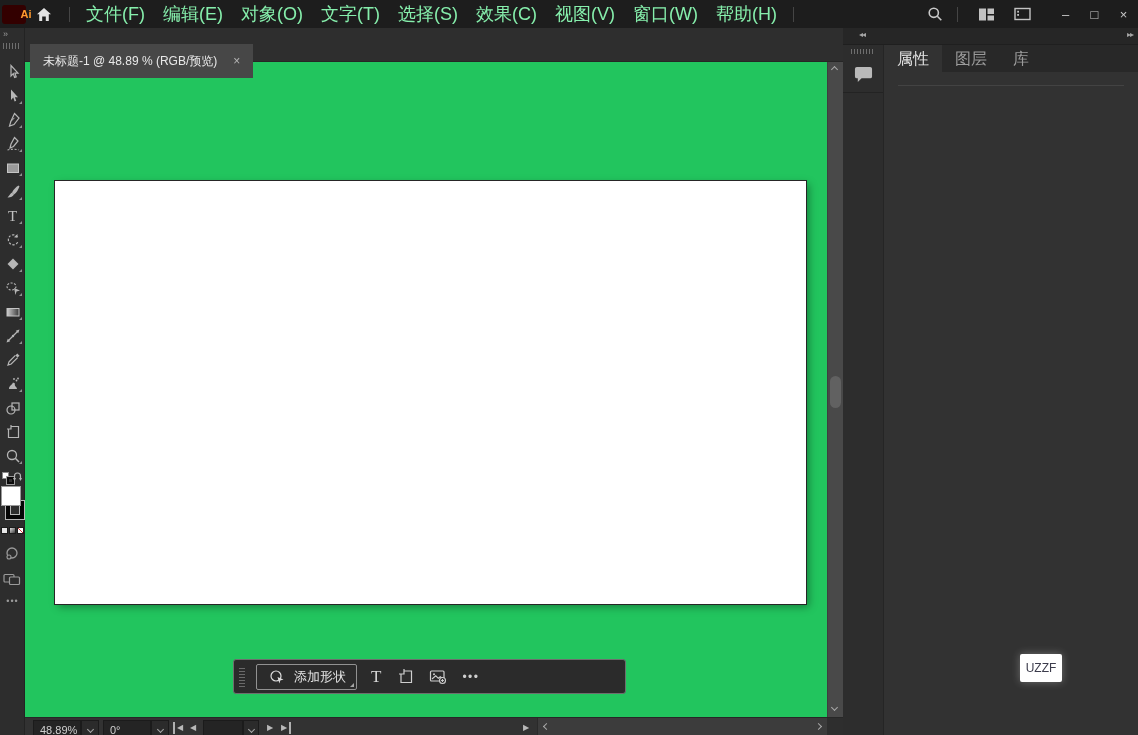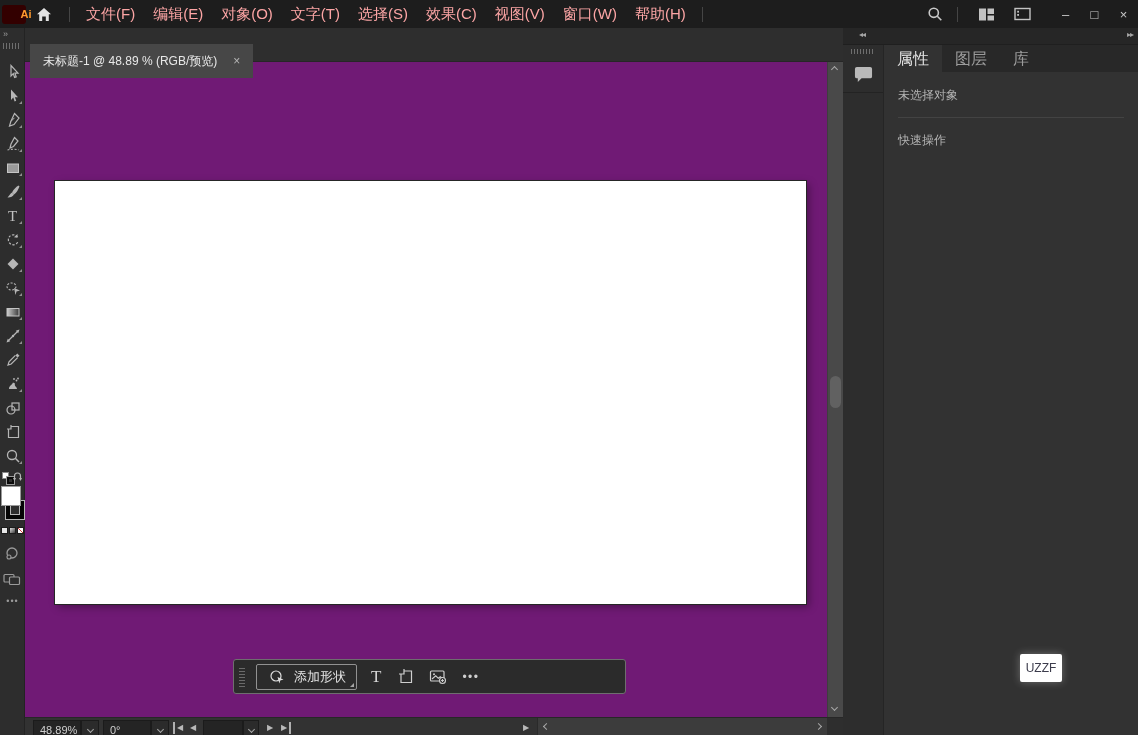--- a/index.html
+++ b/index.html
@@ -12,21 +12,21 @@
   }
   .app { position:relative; width:1138px; height:735px; }
 
   
   .menubar{position:absolute;left:0;top:0;width:1138px;height:28px;background:#1d1d1d;display:flex;align-items:center;z-index:40;}
   .ai-logo{width:19px;height:19px;margin-left:2px;background:#330000;color:#ff9a2e;border-radius:3px;
     font-size:11px;font-weight:bold;display:flex;align-items:center;justify-content:center;padding-left:24px;}
   .home-btn{width:36px;display:flex;align-items:center;justify-content:center;}
   .mdiv{width:1px;height:15px;background:#454545;margin:0 7px;}
   .menus{display:flex;align-items:center;}
-  .menu-item{padding:0 9px;font-size:15px;color:#fca5a5;line-height:28px;cursor:default;}
+  .menu-item{padding:0 9px;font-size:18px;color:#86efac;line-height:28px;cursor:default;}
   .mb-right{margin-left:auto;display:flex;align-items:center;}
   .mb-iconbtn{width:30px;display:flex;align-items:center;justify-content:center;}
   .winbtns{display:flex;align-items:center;margin-left:6px;}
   .winbtn{width:29px;height:28px;display:flex;align-items:center;justify-content:center;color:#c9c9c9;font-size:13px;}
 
   
   .tabbar{position:absolute;left:25px;top:28px;width:818px;height:34px;background:#2e2e2e;border-bottom:1px solid #262626;z-index:10;}
   .doc-tab{position:absolute;left:5px;top:16px;height:34px;background:#474747;display:flex;align-items:center;padding:0 13px;font-size:12px;color:#e8e8e8;}
   .tab-close{margin-left:16px;color:#b5b5b5;font-size:12px;}
 
@@ -50,21 +50,21 @@
   .color-bar{position:absolute;top:499px;left:1px;display:flex;gap:1px;}
   .cb-sq{width:7px;height:7px;border:1px solid #1c1c1c;}
   .cb-color{background:#e6e6e6;}
   .cb-grad{background:linear-gradient(135deg,#e0e0e0,#3c3c3c);}
   .cb-none{background:linear-gradient(to top right,#fff 42%,#d43c3c 42%,#d43c3c 58%,#fff 58%);}
   .draw-mode{position:absolute;top:518px;left:4px;}
   .screen-mode{position:absolute;top:543px;left:3px;}
   .tb-more{position:absolute;top:568px;left:0;width:25px;text-align:center;color:#9a9a9a;font-size:9px;letter-spacing:1px;}
 
   
-  .canvas{position:absolute;left:25px;top:62px;width:818px;height:655px;background:#701a75;z-index:5;}
+  .canvas{position:absolute;left:25px;top:62px;width:818px;height:655px;background:#22c55e;z-index:5;}
   .artboard{position:absolute;left:30px;top:119px;width:751px;height:423px;background:#ffffff;
     box-shadow:0 0 0 1px #262626, 3px 3px 8px rgba(0,0,0,0.35);}
   .vscroll{position:absolute;right:0;top:0;width:16px;height:655px;background:#494949;border-left:1px solid #3e3e3e;}
   .vthumb{position:absolute;left:2px;top:314px;width:11px;height:32px;background:#616161;border-radius:6px;}
   .vs-up{position:absolute;top:5px;left:4px;}
   .vs-down{position:absolute;bottom:7px;left:4px;}
 
   .chev{display:inline-block;width:5px;height:5px;border-right:1.4px solid #a8a8a8;border-bottom:1.4px solid #a8a8a8;}
   .chev.down{transform:rotate(45deg);}
   .chev.up{transform:rotate(-135deg);}
@@ -382,23 +382,21 @@
         </svg>
     </div>
   </div>
 
   <div class="props-panel">
     <div class="panel-tabs">
       <span class="panel-tab active">属性</span>
       <span class="panel-tab">图层</span>
       <span class="panel-tab">库</span>
     </div>
-    <div class="no-selection">未选择对象</div>
     <div class="panel-divider"></div>
-    <div class="quick-actions">快速操作</div>
   </div>
 
   <div class="uzzf">UZZF</div>
 
   <div class="statusbar">
     <span class="sb-field" style="left:8px;width:48px;">48.89%</span>
     <span class="sb-chevbox" style="left:56px;">
         <span class="chev down"></span>
       </span>
 

